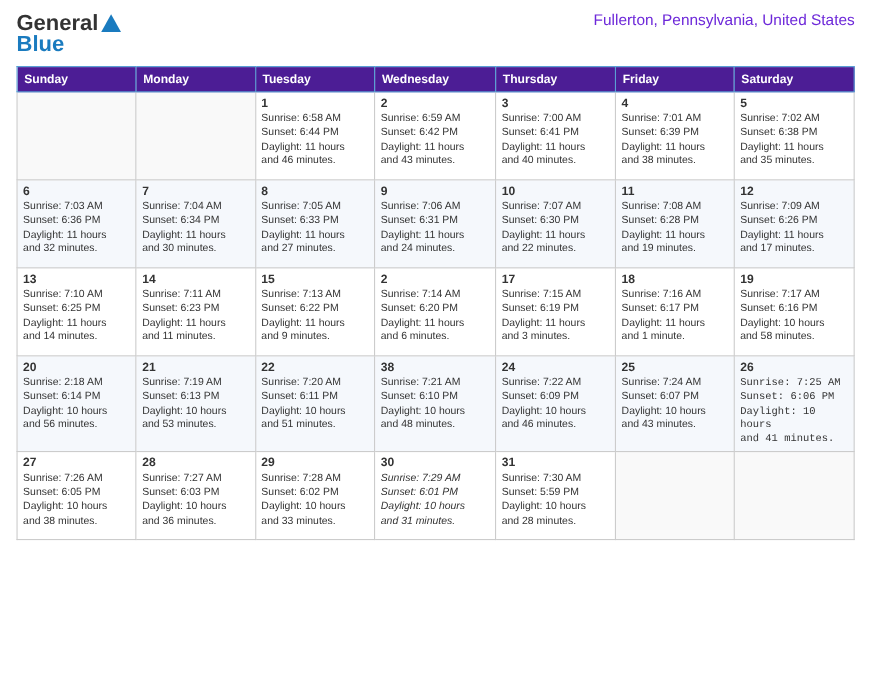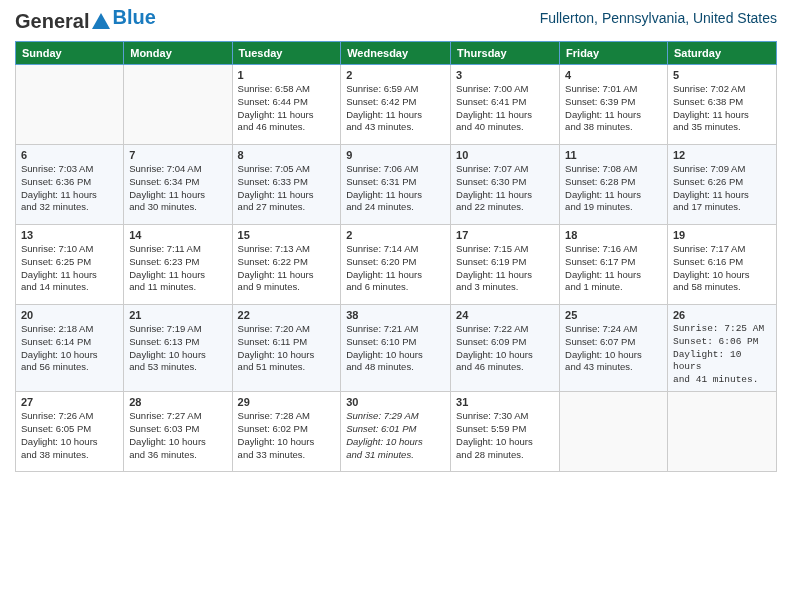--- a/index.html
+++ b/index.html
@@ -16,42 +16,42 @@
       padding: 10px 15px;
     }
     .header {
       display: flex;
       justify-content: space-between;
       align-items: flex-start;
       margin-bottom: 8px;
     }
     .logo {
       display: flex;
-      flex-direction: row;
+      flex-direction: column;
       align-items: flex-start;
     }
     .title-block {
       text-align: right;
     }
     .month-title {
       font-size: 32px;
       font-weight: bold;
       color: #333;
     }
     .location-title {
       font-size: 14px;
-      color: #0c4a6e;
+      color: #6d28d9;
     }
     .calendar {
       width: 100%;
       border-collapse: collapse;
       font-size: 10px;
     }
     .calendar th {
-      background-color: #15803d;
+      background-color: #4c1d95;
       color: white;
       text-align: left;
       padding: 5px 6px;
       font-size: 11px;
       font-weight: bold;
       border: 1px solid #5a9fd4;
     }
     .calendar td {
       border: 1px solid #ccc;
       vertical-align: top;

